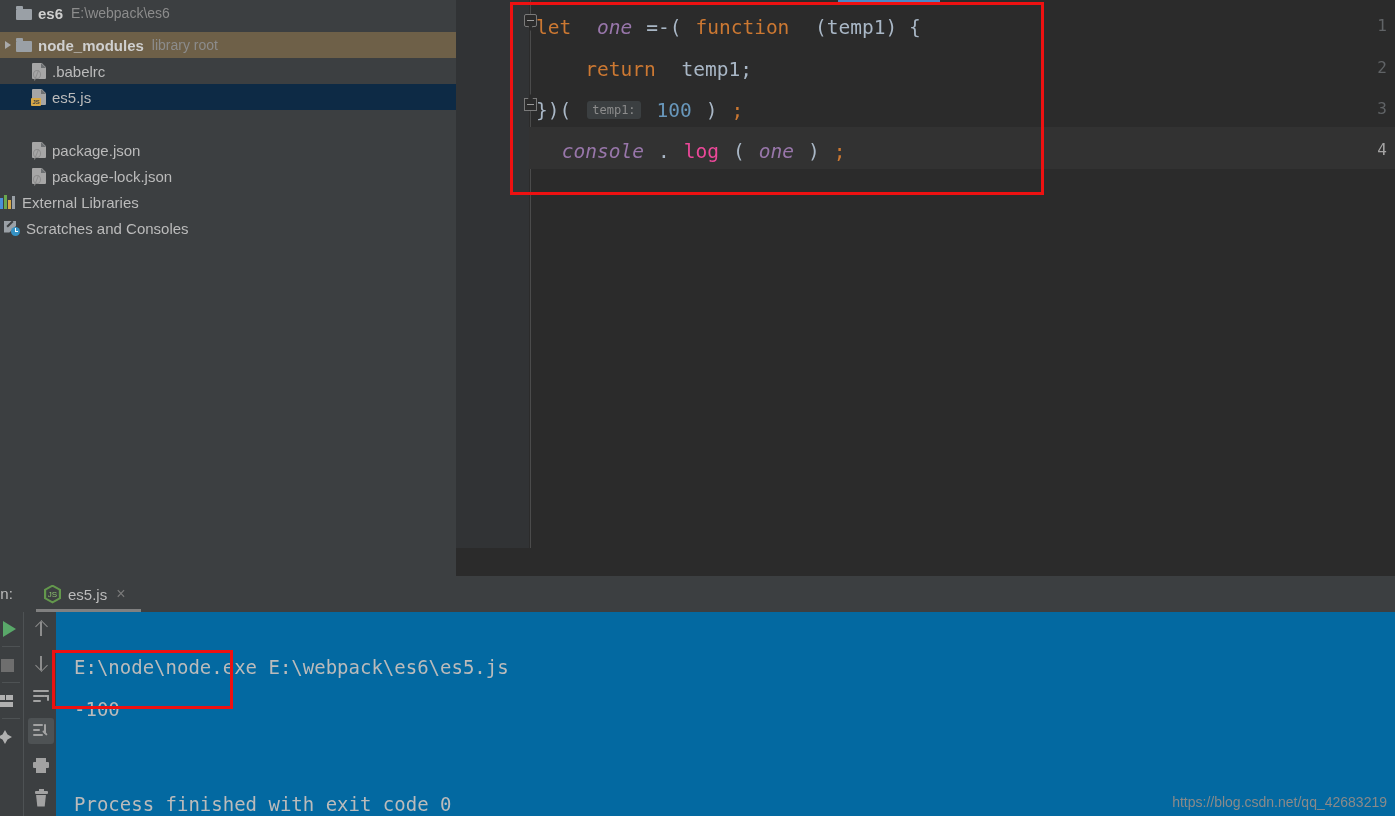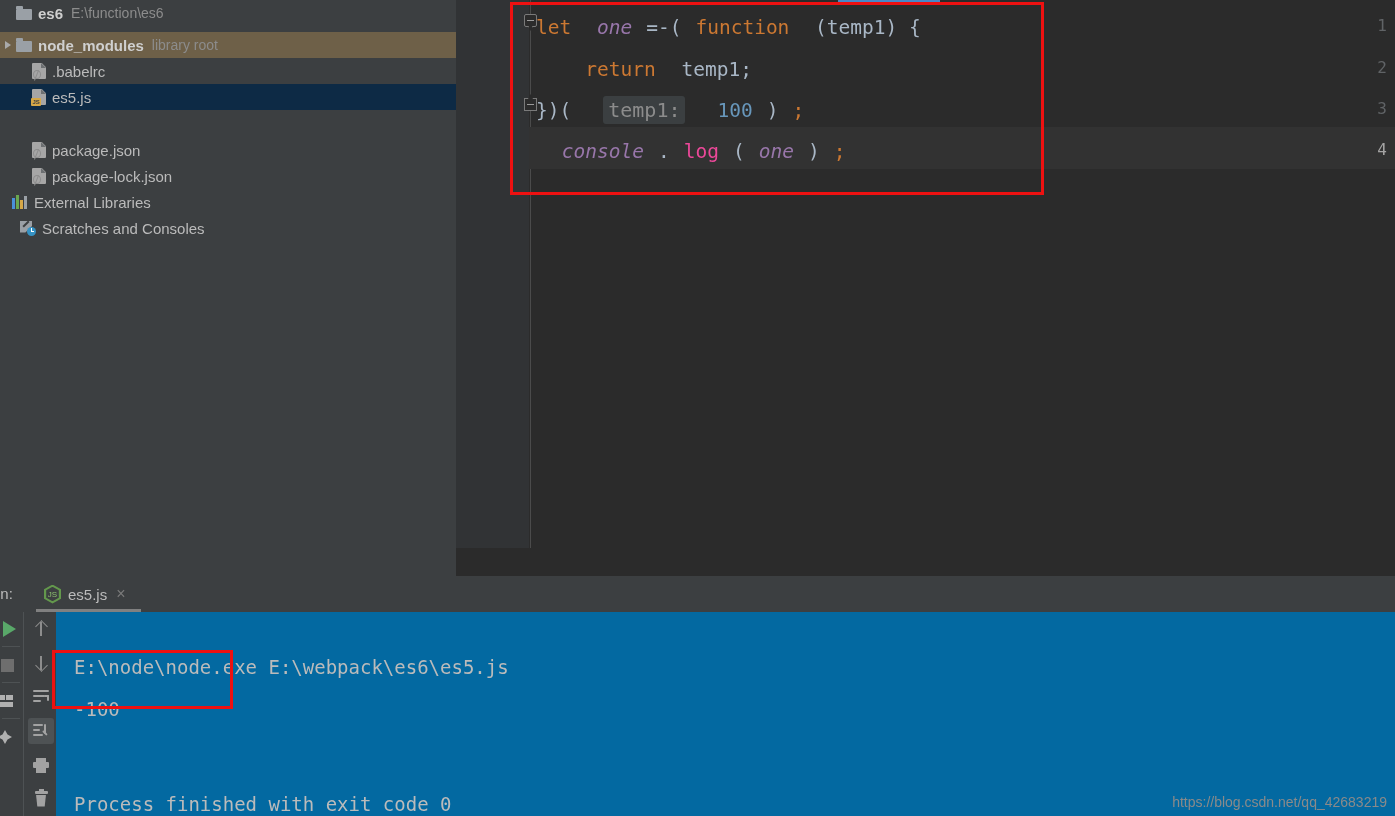--- a/index.html
+++ b/index.html
@@ -124,22 +124,22 @@
   }
   .rowbg {
     position: absolute; left: 73px; right: 0; height: 42px; background: #323232;
   }
   .tok-kw    { color: #cc7832; }
   .tok-var   { color: #9876aa; font-style: italic; }
   .tok-plain { color: #a9b7c6; }
   .tok-num   { color: #6897bb; }
   .tok-fn    { color: #ec4899; }
   .inlay {
-    background: #3b3f41; color: #8c8c8c; font-size: 20px;
-    padding: 2px 5px; border-radius: 3px; margin: 0 18px;
+    background: #3b3f41; color: #8c8c8c; font-size: 12px;
+    padding: 2px 5px; border-radius: 3px; margin: 0 2px;
     font-family: "DejaVu Sans Mono", monospace;
   }
 
   #red-rect-editor {
     position: absolute; left: 510px; top: 2px; width: 534px; height: 193px;
     border: 3px solid #ee1111; pointer-events: none;
   }
 
   
   #run-panel {
@@ -259,21 +259,21 @@
 
     <div class="tree-row indent-0" style="top:0;position:absolute;left:0;right:12px;">
       <div class="arrow"></div>
       <span class="ic">
           <span class="folder">
             <span class="tab"></span>
             <span class="body"></span>
           </span>
         </span>
       <span class="lbl bold">es6</span>
-      <span class="sub">E:\function\es6</span>
+      <span class="sub">E:\webpack\es6</span>
     </div>
 
     <div class="tree-row excluded indent-0" style="top:32px;position:absolute;left:0;right:0;">
       <div class="arrow">
           <span class="tri"></span>
         </div>
       <span class="ic">
           <span class="folder">
             <span class="tab"></span>
             <span class="body"></span>
@@ -325,33 +325,33 @@
       <span class="ic">
           <span class="page">
             <span class="sheet"></span>
             <span class="fold"></span>
             <span class="ring"></span>
           </span>
         </span>
       <span class="lbl">package-lock.json</span>
     </div>
 
-    <div class="tree-row indent-0" style="top:189px;position:absolute;left:0;right:0;padding-left:12px;">
+    <div class="tree-row indent-0" style="top:189px;position:absolute;left:0;right:0;padding-left:0;">
       <span class="ic">
         <span class="barsicon">
           <i style="height:11px;background:#4a90d9;"></i>
           <i style="height:14px;background:#6aa84f;"></i>
           <i style="height:9px;background:#d6a848;"></i>
           <i style="height:13px;background:#9aa0a6;"></i>
         </span>
       </span>
       <span class="lbl">External Libraries</span>
     </div>
 
-    <div class="tree-row indent-0" style="top:215px;position:absolute;left:16px;right:0;padding-left:4px;">
+    <div class="tree-row indent-0" style="top:215px;position:absolute;left:0;right:0;padding-left:4px;">
       <span class="ic">
         <span class="scratch">
             <span class="pad"></span>
             <span class="pencil"></span>
             <span class="clock"></span>
           </span>
       </span>
       <span class="lbl">Scratches and Consoles</span>
     </div>
 

